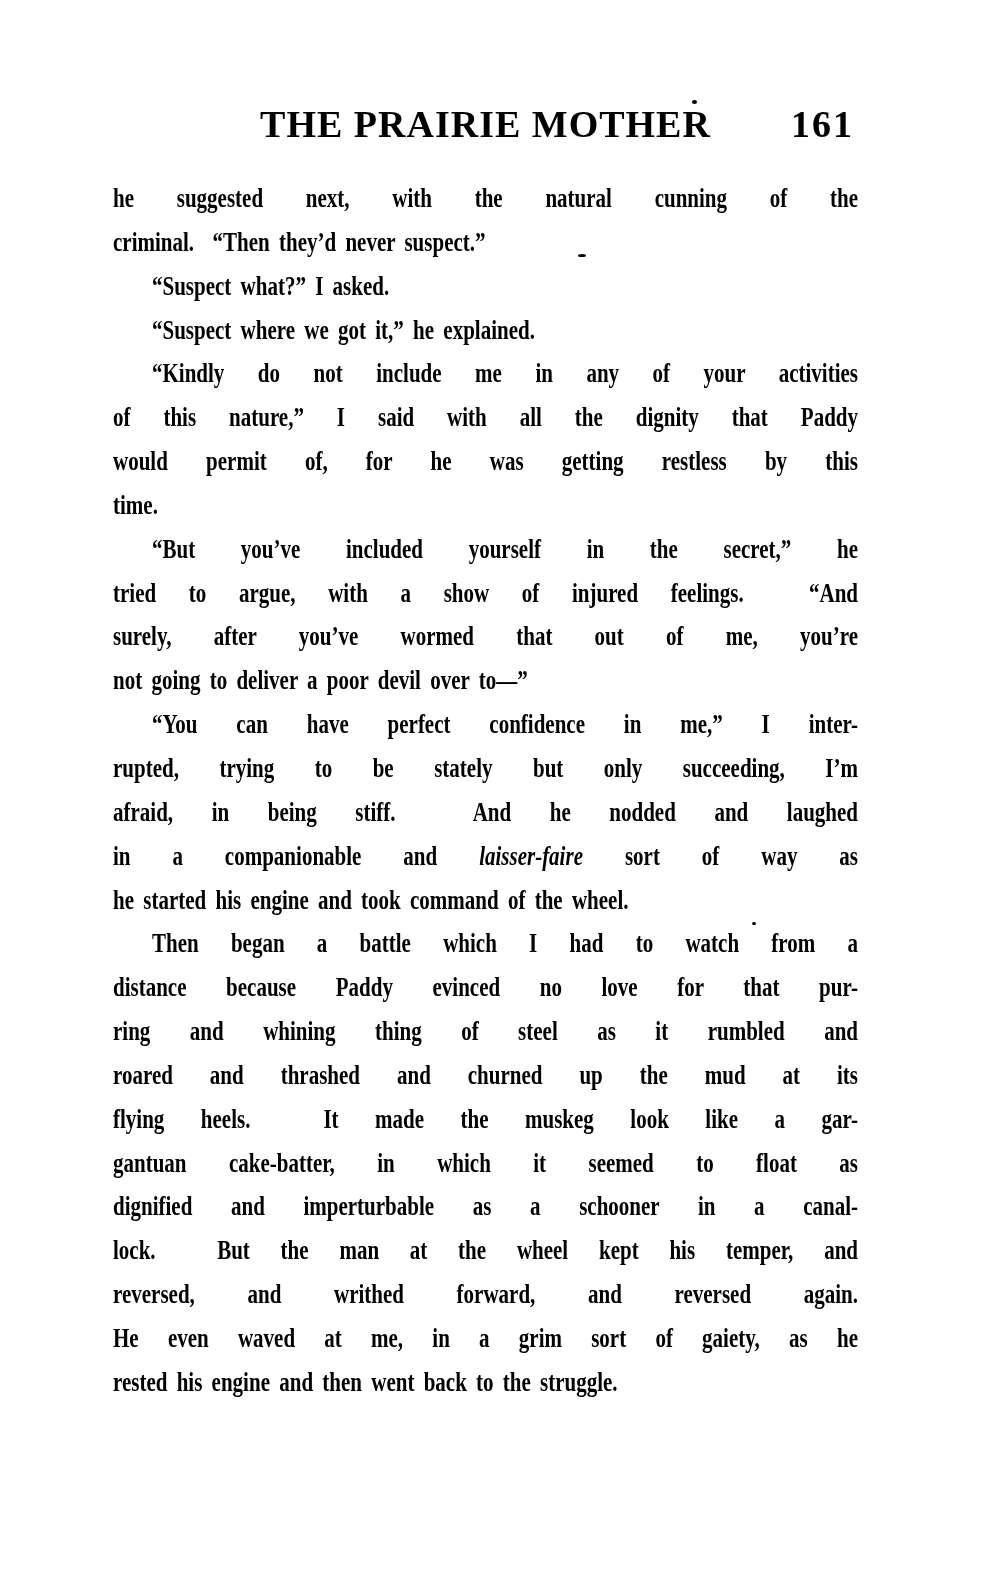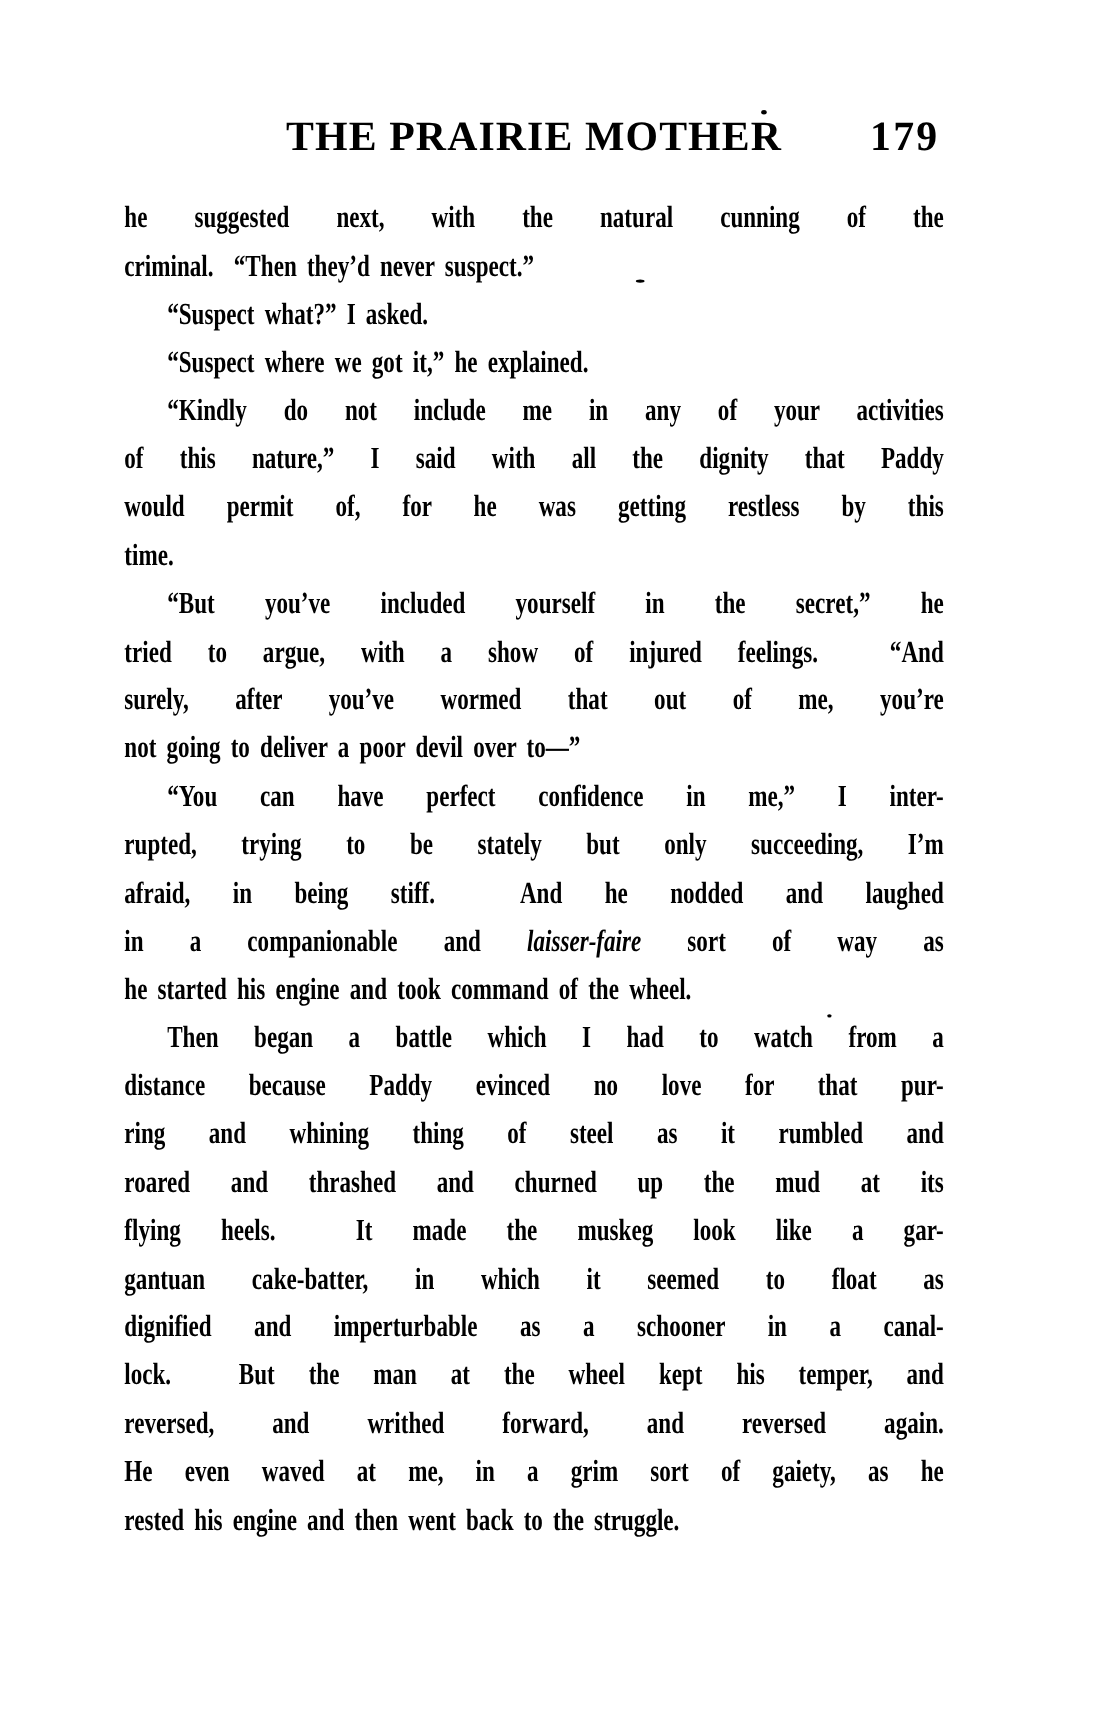--- a/index.html
+++ b/index.html
@@ -58,21 +58,21 @@
   .speck-1 { left: 692px; top: 100px; width: 5px; height: 4px; }
   .speck-2 { left: 578px; top: 254px; width: 8px; height: 3px; }
   .speck-3 { left: 752px; top: 922px; width: 4px; height: 3px; }
 </style>
 </head>
 <body>
 
 <div class="page">
   <div class="running-header">
     <span class="header-title">THE PRAIRIE MOTHER</span>
-    <span class="page-number">179</span>
+    <span class="page-number">161</span>
   </div>
 
   <div class="body-text">
       <div class="line"><span>he suggested next, with the natural cunning of the</span></div>
       <div class="line last"><span>criminal. &nbsp;“Then they’d never suspect.”</span></div>
       <div class="line indent last"><span>“Suspect what?” I asked.</span></div>
       <div class="line indent last"><span>“Suspect where we got it,” he explained.</span></div>
       <div class="line indent"><span>“Kindly do not include me in any of your activities</span></div>
       <div class="line"><span>of this nature,” I said with all the dignity that Paddy</span></div>
       <div class="line"><span>would permit of, for he was getting restless by this</span></div>

